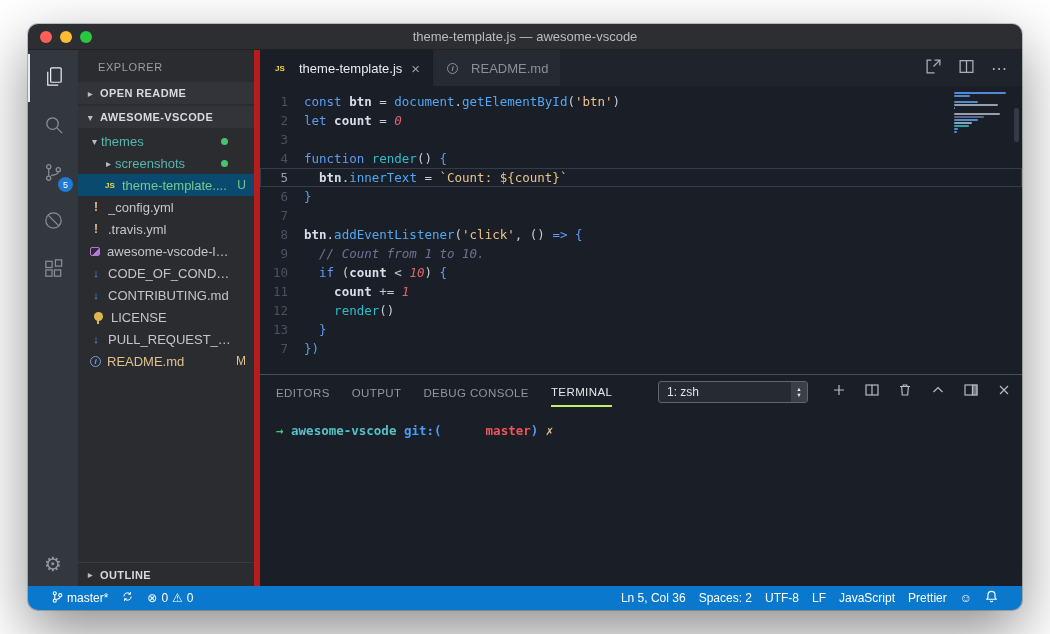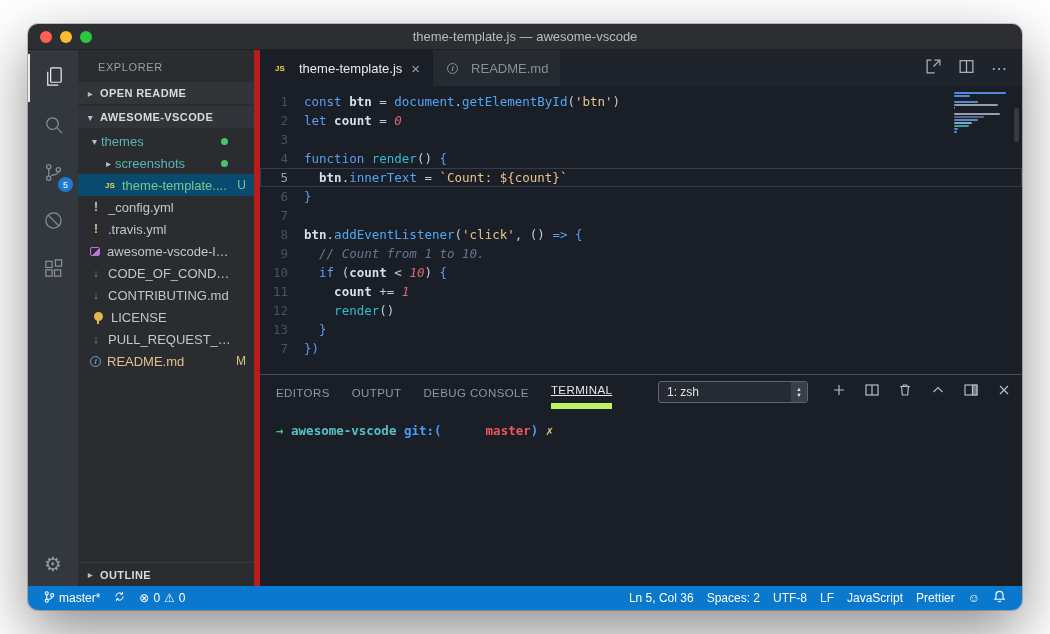--- a/index.html
+++ b/index.html
@@ -69,32 +69,32 @@
   .tk-op,.tk-pun { color:#c3cbd9; } .tk-fn2 { color:#52a7f5; } .tk-fn { color:#2dbdc9; }
   .tk-str { color:#ecc48d; } .tk-num { color:#e0646e; font-style:italic; }
   .tk-cmt { color:#6b7394; font-style:italic; } .tk-brace { color:#5b9df5; }
   .minimap { position:absolute; top:6px; right:16px; display:flex; flex-direction:column; gap:1px; align-items:flex-start; }
   .mbar { height:2px; border-radius:1px; opacity:.85; }
   .vscroll { position:absolute; right:3px; top:22px; width:5px; height:34px; background:rgba(180,190,205,.18); border-radius:2px; }
   
   .panel { height:212px; flex:none; background:#1a1e26; border-top:1px solid #464e59; display:flex; flex-direction:column; }
   .panel-header { height:34px; flex:none; display:flex; align-items:center; padding:0 10px 0 16px; }
   .ptab { font-size:11.5px; letter-spacing:.4px; color:#9097a1; margin-right:22px; padding:9px 0 7px; cursor:pointer; }
-  .ptab.active { color:#e6e8eb; border-bottom:6px solid #bef264;text-decoration:underline; }
+  .ptab.active { color:#e6e8eb; border-bottom:2px solid #bef264; }
   .panel-actions { margin-left:auto; display:flex; align-items:center; gap:17px; color:#b6bcc6; }
   .shell-select { width:150px; height:22px; background:#262b33; border:1px solid #5f6670; border-radius:3px; display:flex; align-items:center; font-size:12px; color:#dfe3e8; padding-left:8px; cursor:pointer; margin-right:6px; }
   .stepper { margin-left:auto; width:16px; height:20px; background:#3a404a; display:flex; flex-direction:column; align-items:center; justify-content:center; border-radius:0 2px 2px 0; }
   .stepper span { font-size:5.5px; line-height:6px; color:#e6e8eb; }
   .panel-actions svg { width:16px; height:16px; stroke:currentColor; fill:none; stroke-width:1.2; cursor:pointer; }
   .terminal { flex:1; padding:13px 0 0 16px; font-family:"DejaVu Sans Mono","Liberation Mono",monospace; font-size:12.5px; line-height:18px; cursor:text; }
   .tt-arrow { color:#3fcf6f; font-weight:bold; } .tt-dir { color:#56c2c8; font-weight:bold; }
   .tt-git { color:#4a9df8; font-weight:bold; } .tt-branch { color:#f0545c; font-weight:bold;margin-left:44px; }
   .tt-dirty { color:#e5c07b; font-weight:bold; }
   
-  .statusbar { height:24px; flex:none; background:#0a78cc; color:#ffffff; display:flex; align-items:center; justify-content:space-between; font-size:12px; padding:0 16px; }
+  .statusbar { height:24px; flex:none; background:#0a78cc; color:#ffffff; display:flex; align-items:center; justify-content:space-between; font-size:12px; padding:0 24px; }
   .sb-left,.sb-right { display:flex; align-items:center; gap:13px; }
   .sb-item { display:flex; align-items:center; gap:4px; cursor:pointer; white-space:nowrap; }
   .sb-item svg { stroke:#fff; fill:none; stroke-width:1.2; }
   .sb-glyph { font-size:12px; }
 </style>
 </head>
 <body>
 
 <div class="page">
   <div class="window">

